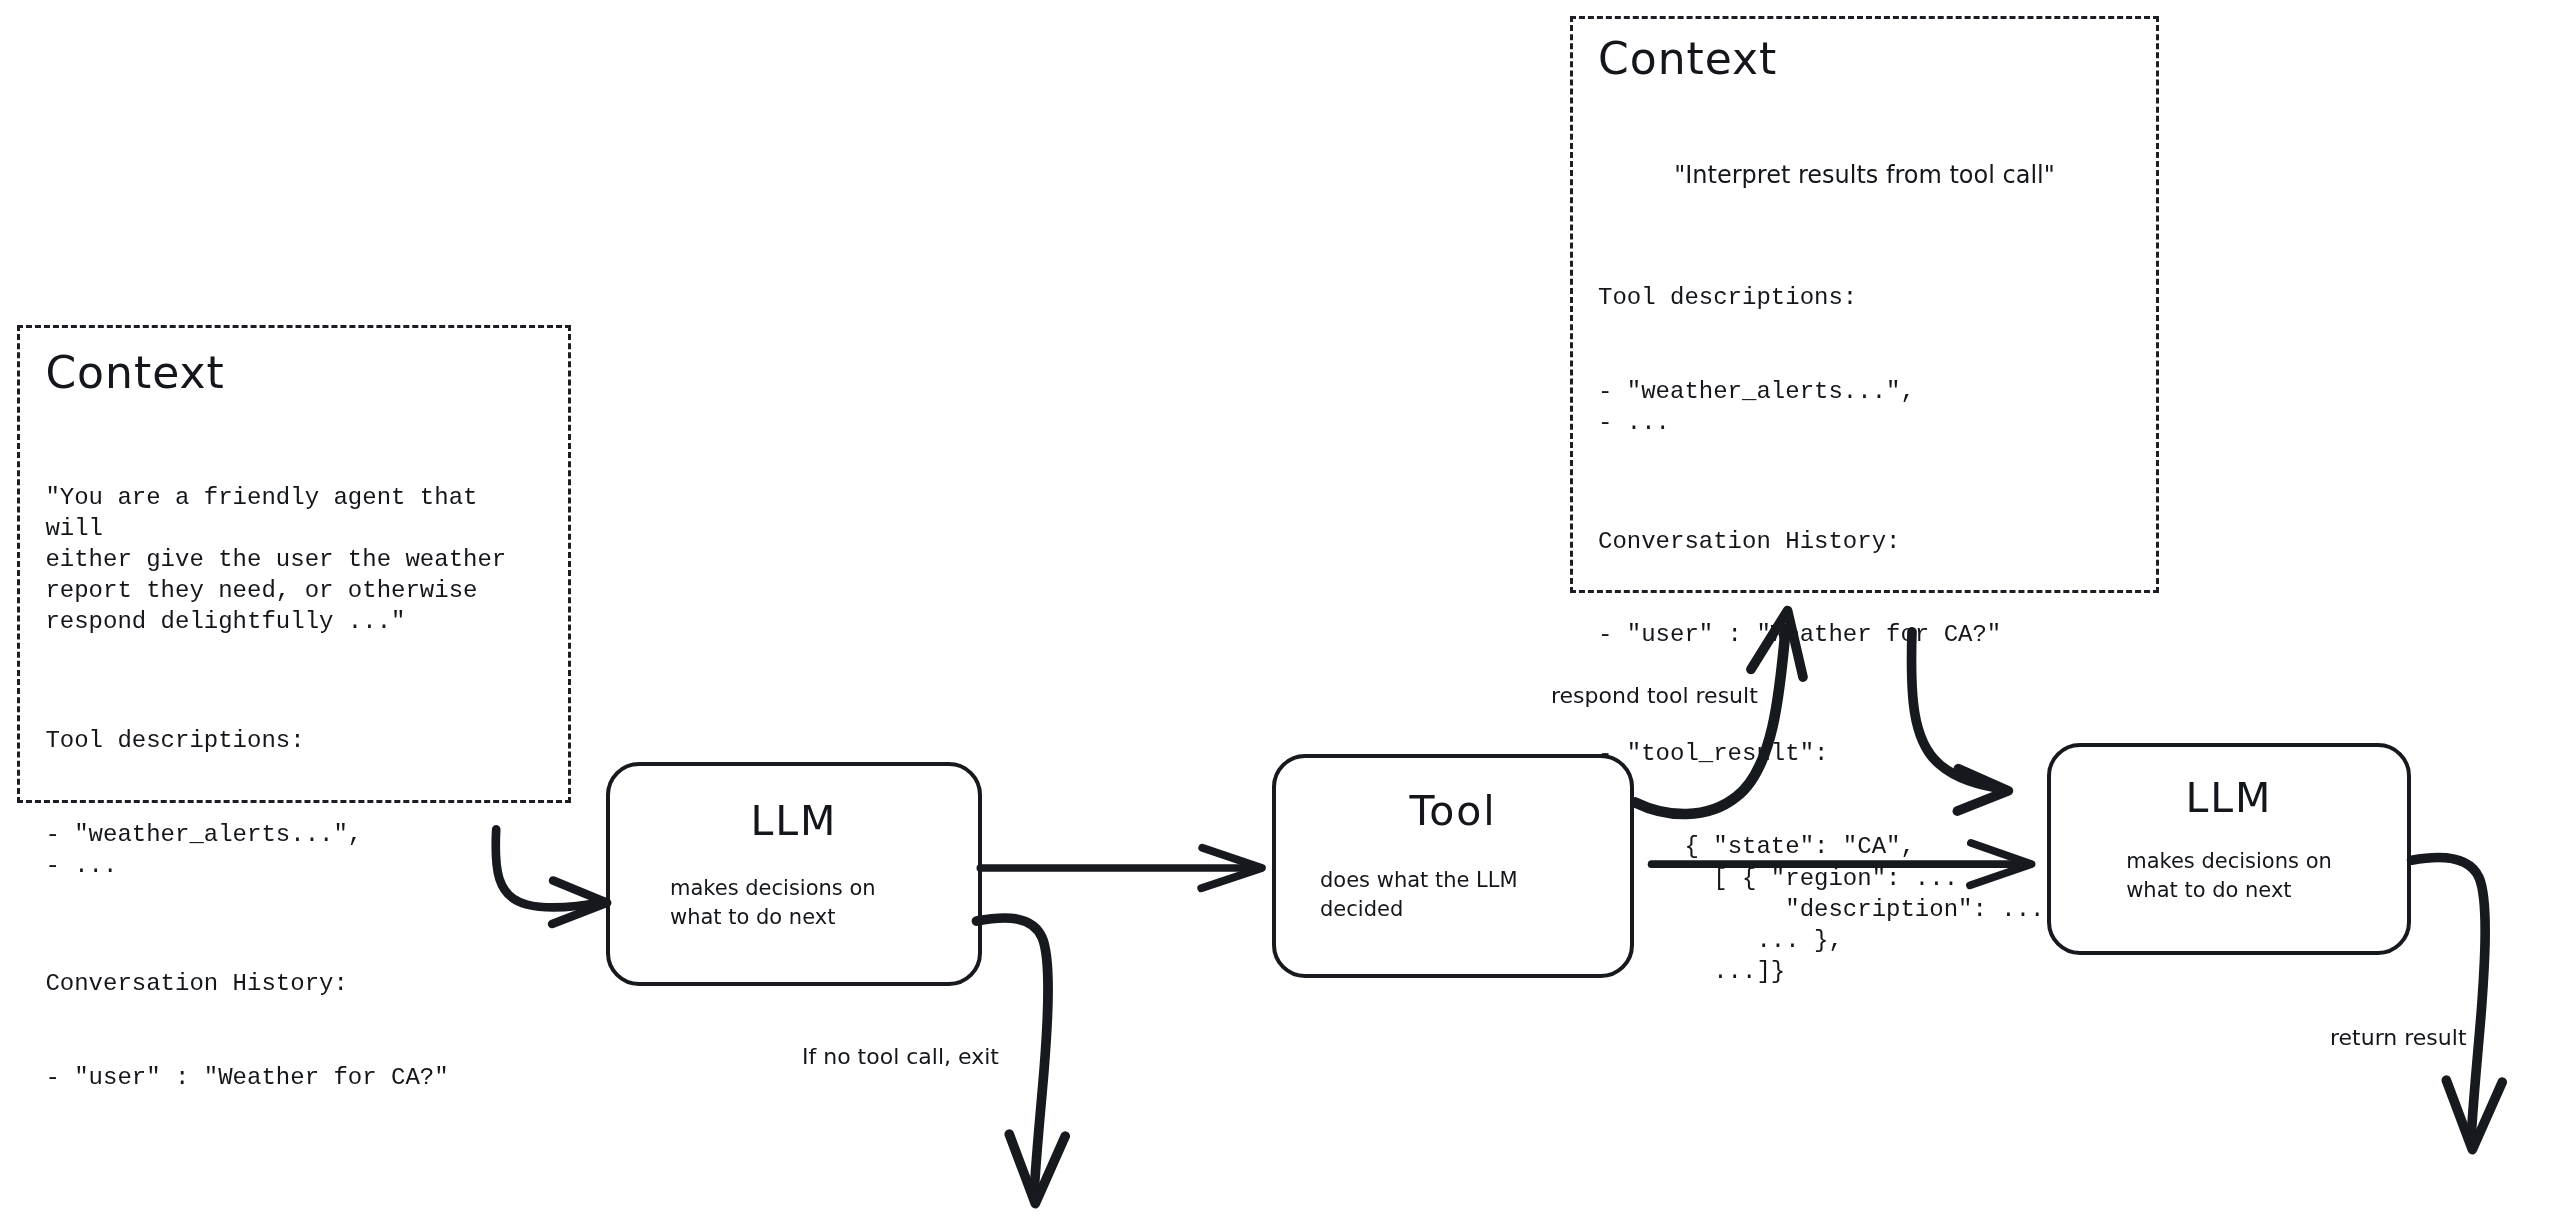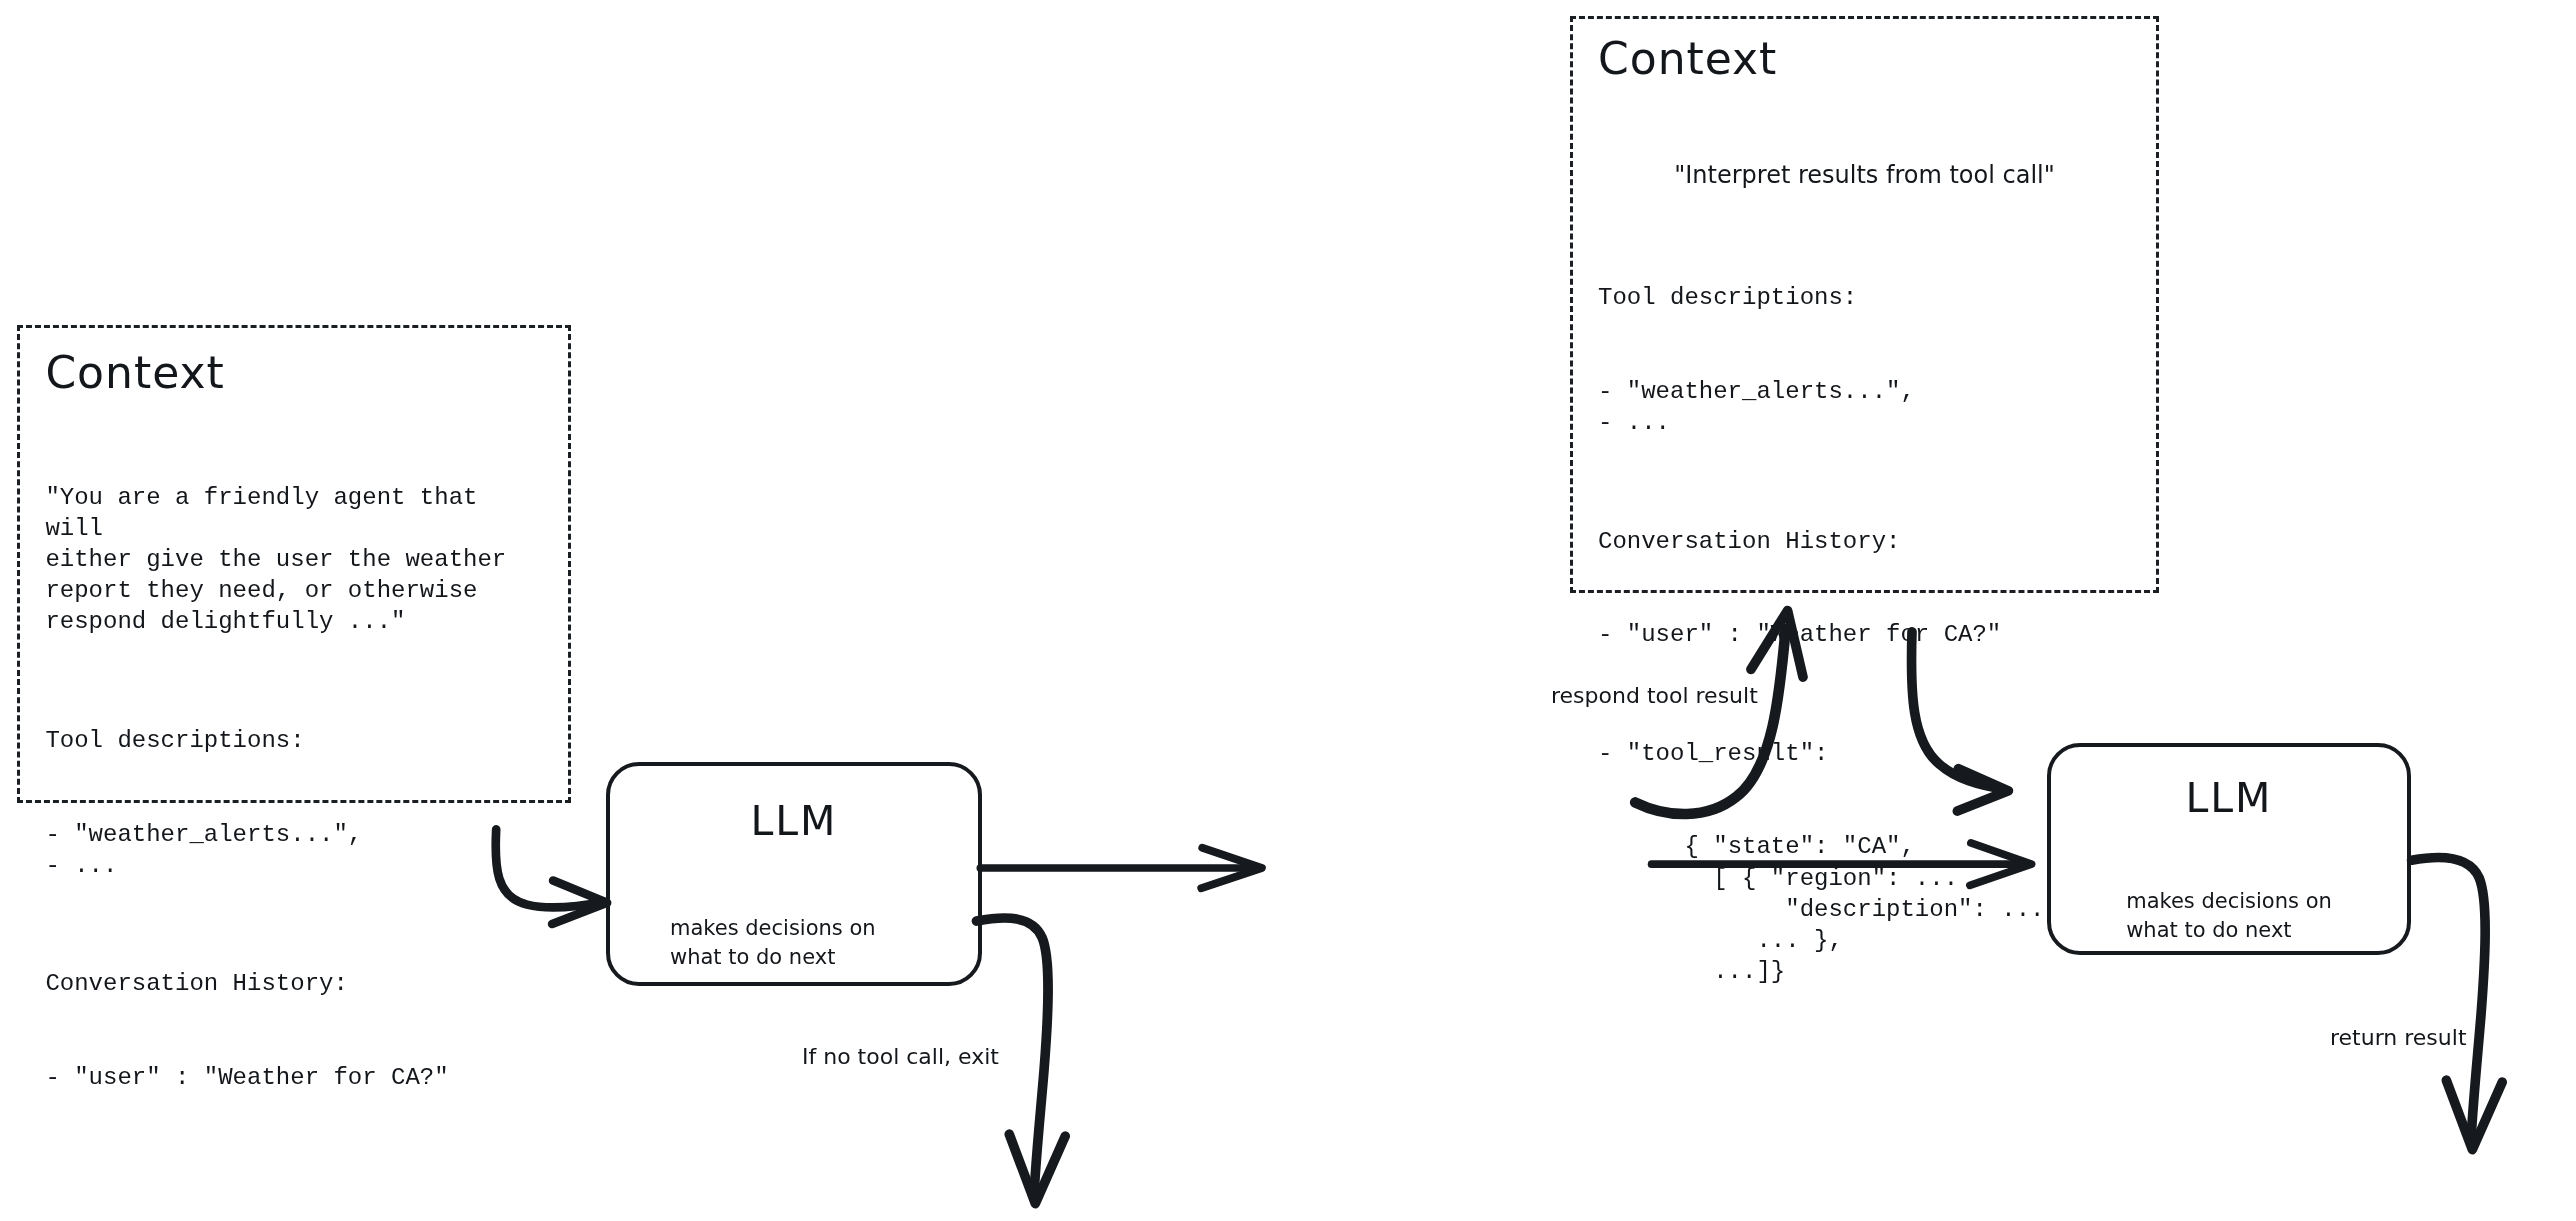--- a/index.html
+++ b/index.html
@@ -56,21 +56,20 @@
   
   .node {
     position: absolute;
     box-sizing: border-box;
     border: 4.8px solid #16191d;
     border-radius: 33px;
     background: #ffffff;
     display: flex;
     flex-direction: column;
     align-items: center;
-    gap: 40px;
   }
   .node-title {
     font-size: 41px;
     letter-spacing: 1.9px;
     color: #13161a;
   }
   .node-sub {
     font-size: 21px;
     line-height: 1.38;
     color: #13161a;
@@ -146,20 +145,25 @@
         ...]}</div>
     </div>
   </div>
 
   <div class="node" id="node-llm-1">
     <div class="node-title">LLM</div>
     <div class="node-sub">makes decisions on
 what to do next</div>
   </div>
 
+  <div class="node" id="node-tool">
+    <div class="node-title">Tool</div>
+    <div class="node-sub">does what the LLM
+decided</div>
+  </div>
 
   <div class="node" id="node-llm-2">
     <div class="node-title">LLM</div>
     <div class="node-sub">makes decisions on
 what to do next</div>
   </div>
 
   <div class="edge-label" id="lbl-append">respond tool result</div>
   <div class="edge-label" id="lbl-exit">If no tool call, exit</div>
   <div class="edge-label" id="lbl-return">return result</div>

